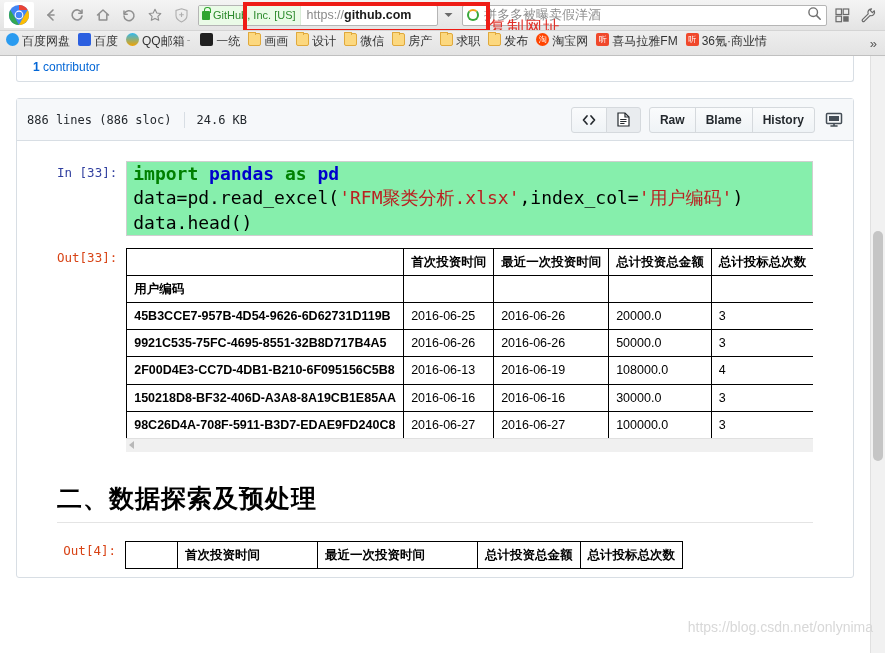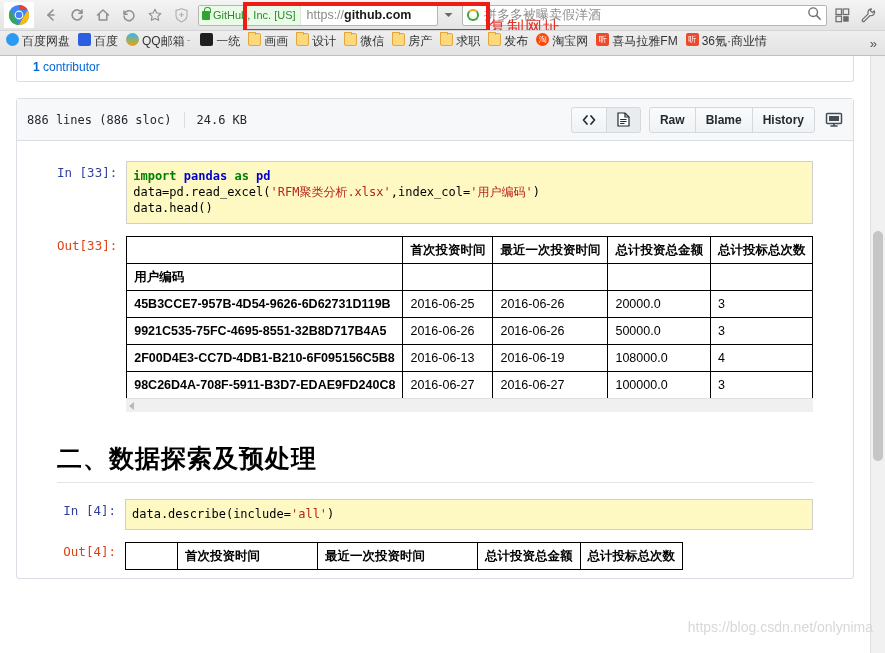--- a/index.html
+++ b/index.html
@@ -330,25 +330,25 @@
     padding-right: 9px;
     padding-top: 4px;
     font-family: "DejaVu Sans Mono", monospace;
     font-size: 12.5px;
     color: #303F9F;
     white-space: nowrap;
   }
   .prompt.out { color: #D84315; }
   .input-area {
     flex: 1 1 auto;
-    background: #fef9c3;
+    background: #86efac;
     border: 1px solid #cfcfcf;
-    padding: 6px 6px;
+    padding: 0 6px;
     font-family: "DejaVu Sans Mono", monospace;
-    font-size: 12px;
+    font-size: 18px;
     line-height: 1.35;
     color: #000;
     white-space: pre;
     overflow: hidden;
   }
   .tok-kw { color: #008000; font-weight: bold; }
   .tok-kw2 { color: #0000cd; font-weight: bold; }
   .tok-name { color: #0000cd; font-weight: bold; }
   .tok-str { color: #ba2121; }
 
@@ -669,40 +669,43 @@
                     <td>3</td>
                   </tr>
                   <tr>
                     <td class="idx">2F00D4E3-CC7D-4DB1-B210-6F095156C5B8</td>
                     <td>2016-06-13</td>
                     <td>2016-06-19</td>
                     <td>108000.0</td>
                     <td>4</td>
                   </tr>
                   <tr>
+                    <td class="idx">150218D8-BF32-406D-A3A8-8A19CB1E85AA</td>
+                    <td>2016-06-16</td>
+                    <td>2016-06-16</td>
+                    <td>30000.0</td>
+                    <td>3</td>
+                  </tr>
+                  <tr>
                     <td class="idx">98C26D4A-708F-5911-B3D7-EDAE9FD240C8</td>
                     <td>2016-06-27</td>
                     <td>2016-06-27</td>
                     <td>100000.0</td>
                     <td>3</td>
                   </tr>
                 </tbody>
               </table>
               <div class="hscroll">
                 <span class="arrow"></span>
               </div>
             </div>
           </div>
 
           <h2 class="nb-title" style="margin-top:30px;">二、数据探索及预处理</h2>
 
-          <div class="cell">
-            <div class="prompt">In [4]:</div>
-            <div class="input-area"><span>data.describe(include=</span><span class="tok-str">'all'</span><span>)</span></div>
-          </div>
 
           <div class="cell" style="margin-top:10px;">
             <div class="prompt out">Out[4]:</div>
             <div class="output-area">
               <table class="df">
                 <thead>
                   <tr>
                     <th style="min-width:52px;"></th>
                     <th style="min-width:140px;">首次投资时间</th>
                     <th style="min-width:160px;">最近一次投资时间</th>

